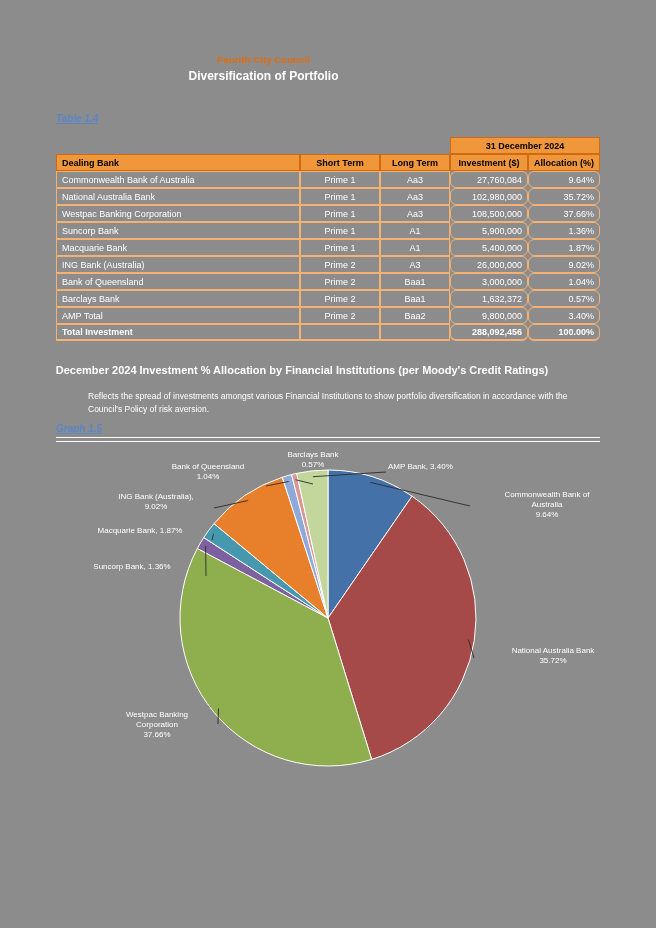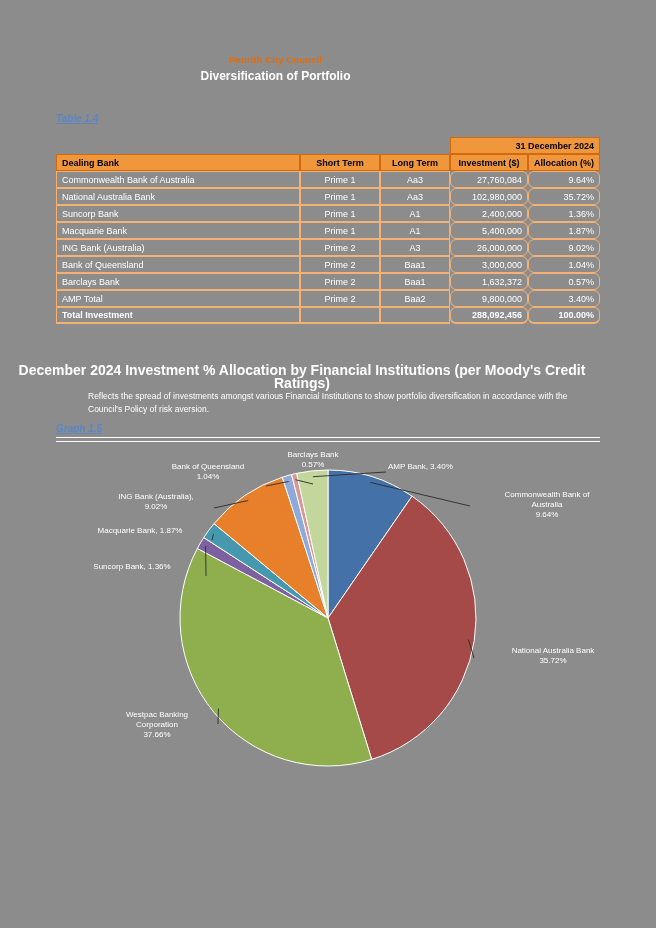--- a/index.html
+++ b/index.html
@@ -15,21 +15,21 @@
     position: relative;
   }
   .page {
     position: absolute;
     inset: 0;
   }
 
   
   .doc-header {
     position: absolute;
-    left: 12px;
+    left: 0;
     top: 54px;
     width: 527px;
     text-align: center;
   }
   .org-name {
     color: #E36C0A;
     font-size: 9.5px;
     font-weight: bold;
     letter-spacing: .1px;
     line-height: 12px;
@@ -97,21 +97,21 @@
   
   .band-empty {
     background: transparent;
     border: none;
   }
   .band-date {
     background: #F0973B;
     color: #000000;
     font-weight: bold;
     font-size: 10px;
-    text-align: right;
+    text-align: center;
     border: 1px solid #D06A12;
     height: 19px;
     margin-left: 13px;
   }
   
   .col-head {
     background: #F0973B;
     color: #000000;
     font-weight: bold;
     font-size: 10px;
@@ -137,21 +137,21 @@
   }
 
   
   .caption-main {
     position: absolute;
     left: 0;
     top: 364px;
     width: 604px;
     text-align: center;
     color: #ffffff;
-    font-size: 14px;
+    font-size: 11px;
     font-weight: bold;
     line-height: 13px;
   }
   .caption-sub {
     position: absolute;
     left: 88px;
     top: 390px;
     width: 480px;
     text-align: left;
     color: #ffffff;
@@ -226,24 +226,31 @@
           <td class="cell num">9.64%</td>
         </tr>
         <tr>
           <td class="cell bank">National Australia Bank</td>
           <td class="cell center">Prime 1</td>
           <td class="cell center">Aa3</td>
           <td class="cell num">102,980,000</td>
           <td class="cell num">35.72%</td>
         </tr>
         <tr>
+          <td class="cell bank">Westpac Banking Corporation</td>
+          <td class="cell center">Prime 1</td>
+          <td class="cell center">Aa3</td>
+          <td class="cell num">108,500,000</td>
+          <td class="cell num">37.66%</td>
+        </tr>
+        <tr>
           <td class="cell bank">Suncorp Bank</td>
           <td class="cell center">Prime 1</td>
           <td class="cell center">A1</td>
-          <td class="cell num">2,400,000</td>
+          <td class="cell num">5,900,000</td>
           <td class="cell num">1.36%</td>
         </tr>
         <tr>
           <td class="cell bank">Macquarie Bank</td>
           <td class="cell center">Prime 1</td>
           <td class="cell center">A1</td>
           <td class="cell num">5,400,000</td>
           <td class="cell num">1.87%</td>
         </tr>
         <tr>

